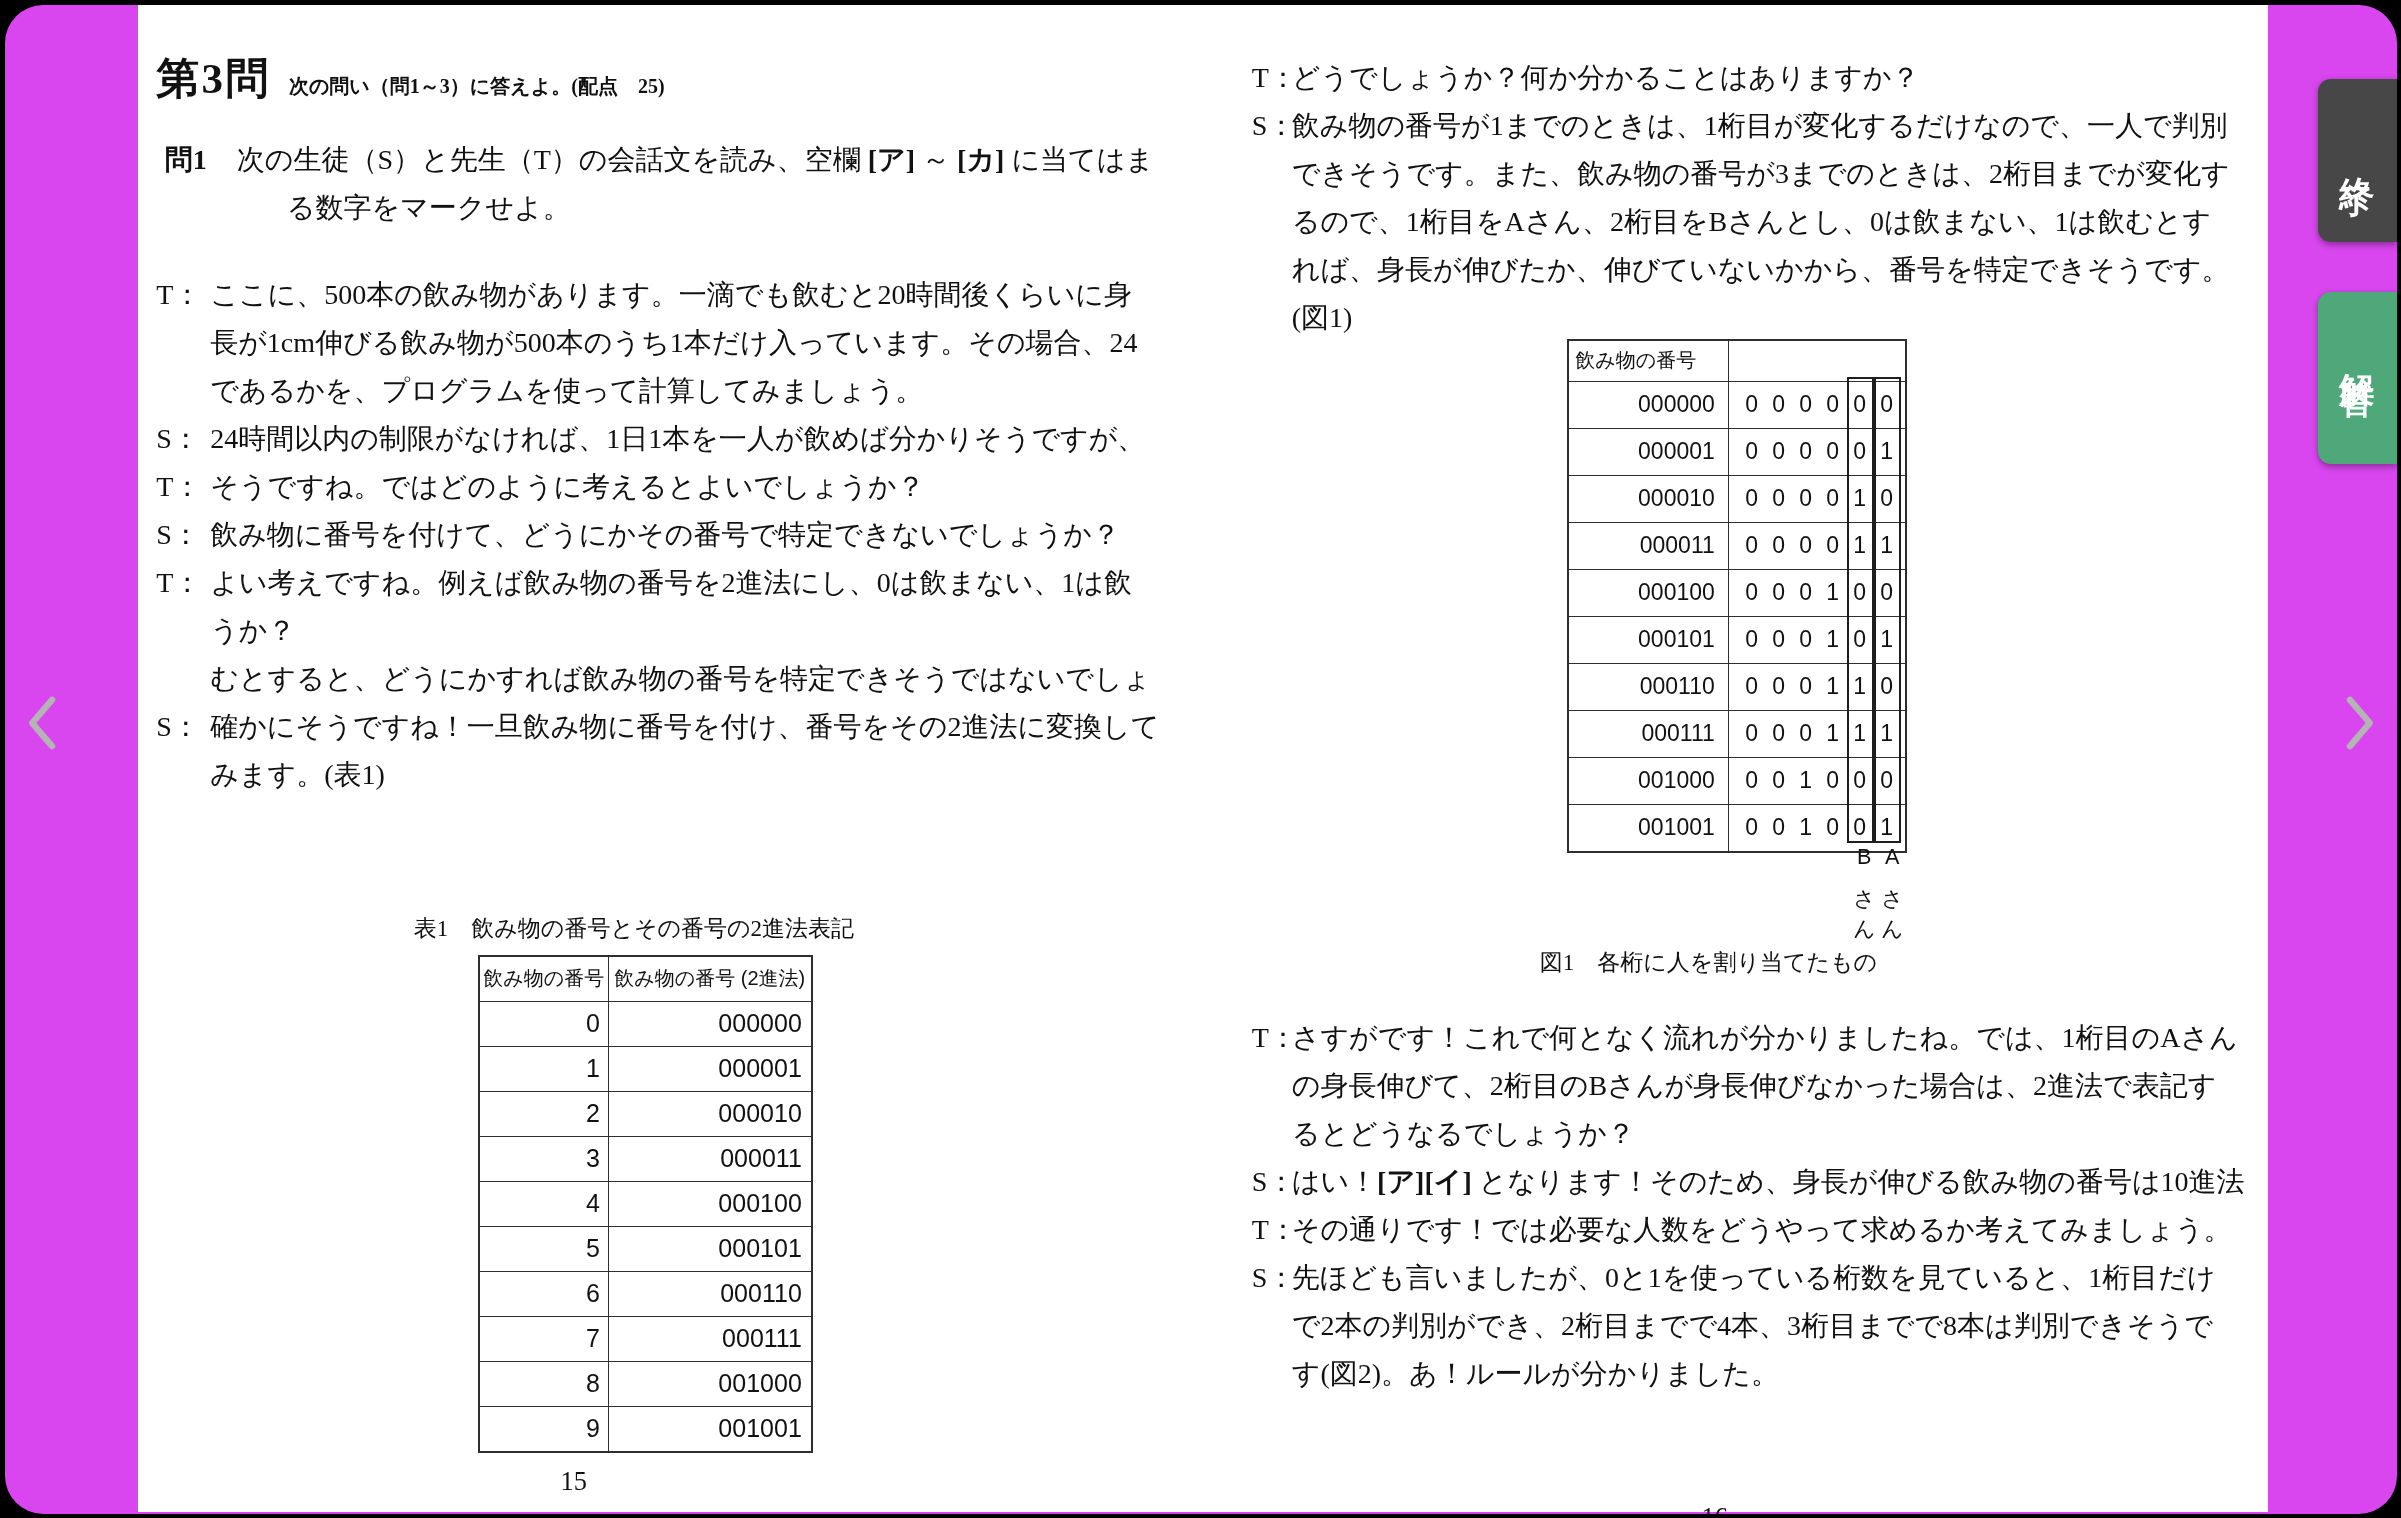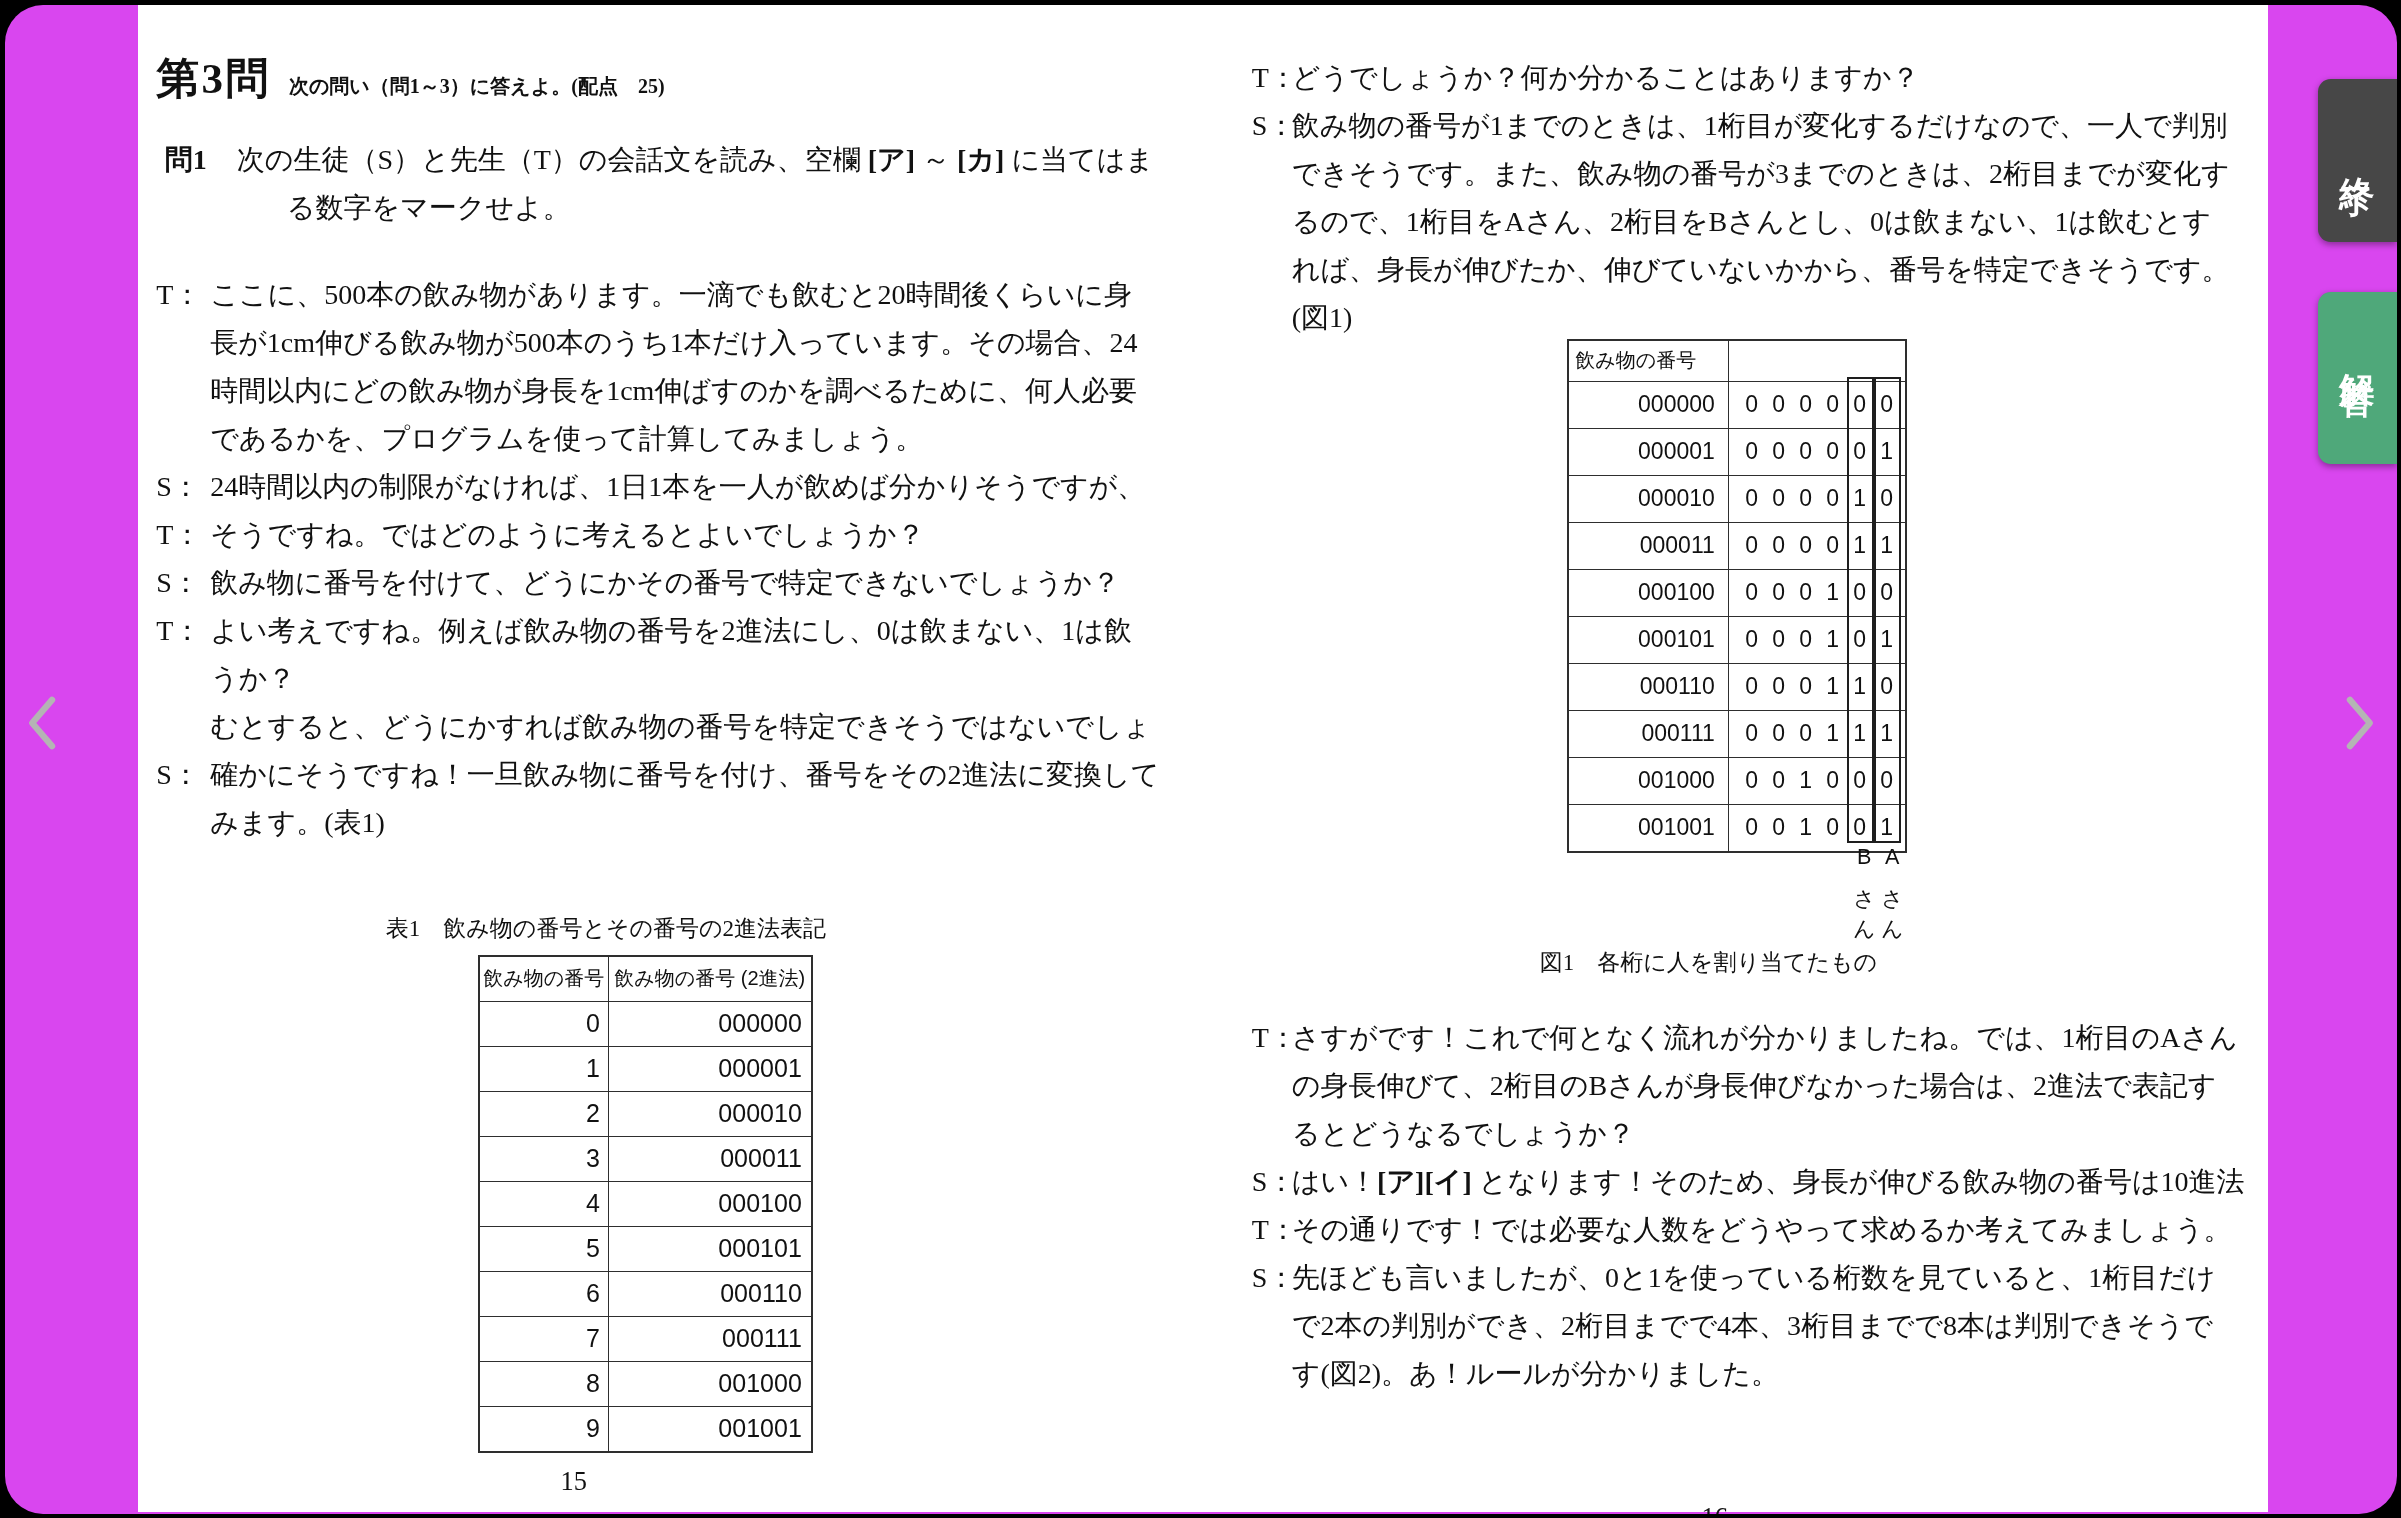--- a/index.html
+++ b/index.html
@@ -116,24 +116,20 @@
       <div class="drow">
           <span class="sp">T：</span>
           <span class="tx">ここに、500本の飲み物があります。一滴でも飲むと20時間後くらいに身</span>
         </div>
       <div class="drow">
           <span class="sp"></span>
           <span class="tx">長が1cm伸びる飲み物が500本のうち1本だけ入っています。その場合、24</span>
         </div>
       <div class="drow">
           <span class="sp"></span>
-          <span class="tx">時間以内にどの飲み物が身長を1cm伸ばすのかを調べるために、何人必要</span>
-        </div>
-      <div class="drow">
-          <span class="sp"></span>
           <span class="tx">であるかを、プログラムを使って計算してみましょう。</span>
         </div>
       <div class="drow">
           <span class="sp">S：</span>
           <span class="tx">24時間以内の制限がなければ、1日1本を一人が飲めば分かりそうですが、</span>
         </div>
       <div class="drow">
           <span class="sp">T：</span>
           <span class="tx">そうですね。ではどのように考えるとよいでしょうか？</span>
         </div>
@@ -156,21 +152,21 @@
       <div class="drow">
           <span class="sp">S：</span>
           <span class="tx">確かにそうですね！一旦飲み物に番号を付け、番号をその2進法に変換して</span>
         </div>
       <div class="drow">
           <span class="sp"></span>
           <span class="tx">みます。(表1)</span>
         </div>
     </div>
 
-    <div class="cap" style="left:248px;top:908px;">表1　飲み物の番号とその番号の2進法表記</div>
+    <div class="cap" style="left:276px;top:908px;">表1　飲み物の番号とその番号の2進法表記</div>
 
     <div class="t1">
       <div class="trow">
         <div class="c1 hcell">飲み物の番号</div>
         <div class="c2 hcell">飲み物の番号 (2進法)</div>
       </div>
       <div class="trow">
           <div class="c1 dcell">0</div>
           <div class="c2 dcell">000000</div>
         </div>

